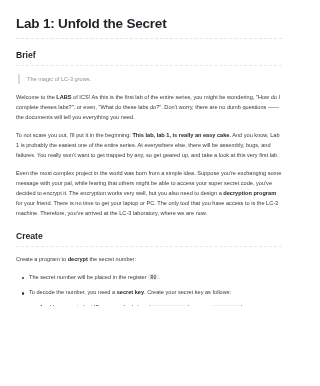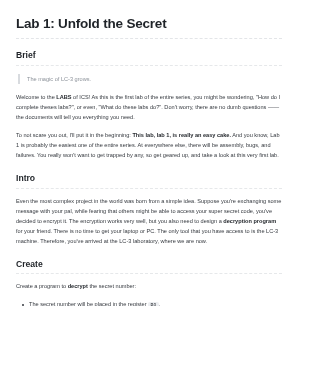--- a/index.html
+++ b/index.html
@@ -140,21 +140,20 @@
   <h1 class="doc-title">Lab 1: Unfold the Secret</h1>
 
   <h2 class="section-h first">Brief</h2>
 
   <div class="quote">The magic of LC-3 grows.</div>
 
   <p class="para"><span>Welcome to the </span><b>LABS</b><span> of ICS! As this is the first lab of the entire series, you might be wondering, "How do I complete theses labs?", or even, "What do these labs do?". Don't worry, there are no dumb questions —— the documents will tell you everything you need.</span></p>
 
   <p class="para"><span>To not scare you out, I'll put it in the beginning: </span><b>This lab, lab 1, is really an easy cake.</b><span> And you know, Lab 1 is probably the easiest one of the entire series. At everywhere else, there will be assembly, bugs, and failures. You really won't want to get trapped by any, so get geared up, and take a look at this very first lab.</span></p>
 
-  <h2 class="section-h">Intro</h2>
 
   <p class="para"><span>Even the most complex project in the world was born from a simple idea. Suppose you're exchanging some message with your pal, while fearing that others might be able to access your super secret code, you've decided to encrypt it. The encryption works very well, but you also need to design a </span><b>decryption program</b><span> for your friend. There is no time to get your laptop or PC. The only tool that you have access to is the LC-3 machine. Therefore, you've arrived at the LC-3 laboratory, where we are now.</span></p>
 
   <h2 class="section-h">Create</h2>
 
   <p class="para"><span>Create a program to </span><b>decrypt</b><span> the secret number:</span></p>
 
   <ul class="tasks">
 
     <li><span>The secret number will be placed in the register </span><code>R0</code><span>.</span></li>

